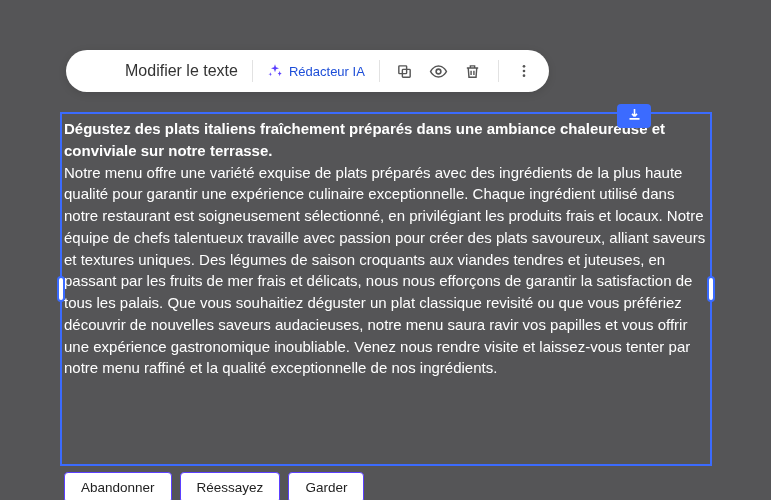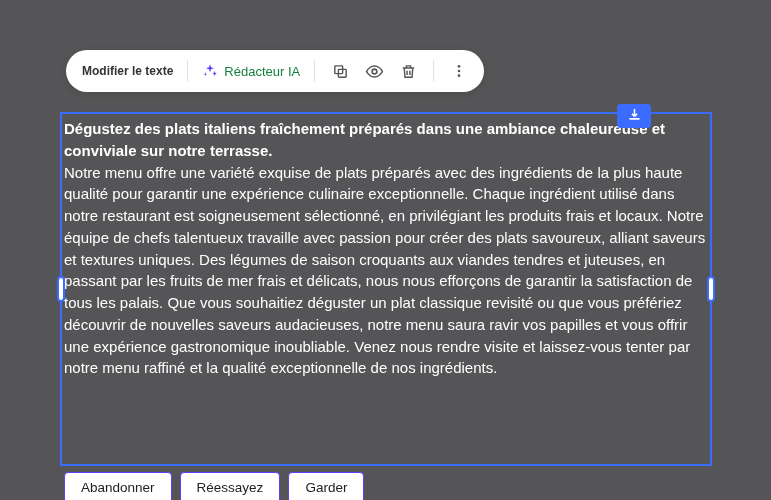--- a/index.html
+++ b/index.html
@@ -29,36 +29,37 @@
     background: #fff;
     border-radius: 24px;
     height: 42px;
     display: flex;
     align-items: center;
     padding: 0 10px 0 16px;
     gap: 4px;
     box-shadow: 0 2px 8px rgba(0,0,0,.12);
   }
   .tb-label {
-    font-size: 12px;
+    font-size: 16px;
     color: #333;
-    font-weight: 700;
+    font-weight: 400;
     padding-right: 4px;
+    margin-left: 43px;
   }
   .tb-sep {
     width: 1px;
     height: 22px;
     background: #e2e2e2;
     margin: 0 6px;
   }
   .tb-ai {
     display: flex;
     align-items: center;
     gap: 6px;
-    color: #15803d;
+    color: #1d4ed8;
     font-size: 13px;
     font-weight: 500;
     padding: 0 4px;
     cursor: pointer;
   }
   .tb-icon-btn {
     width: 30px;
     height: 30px;
     display: flex;
     align-items: center;

